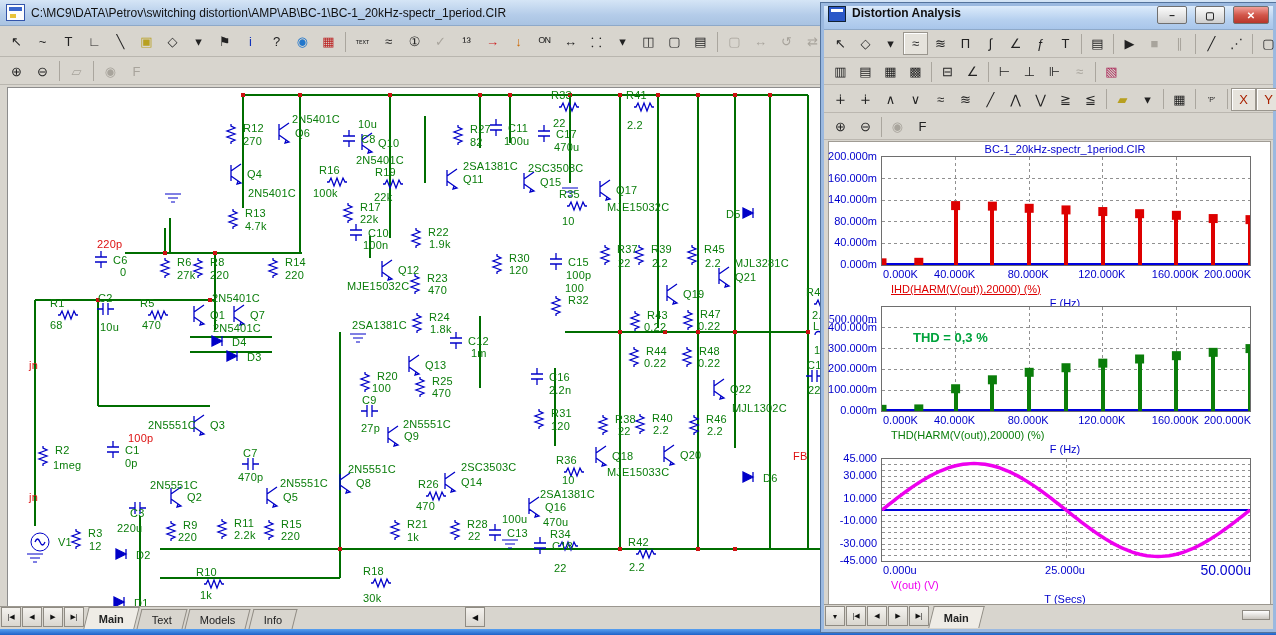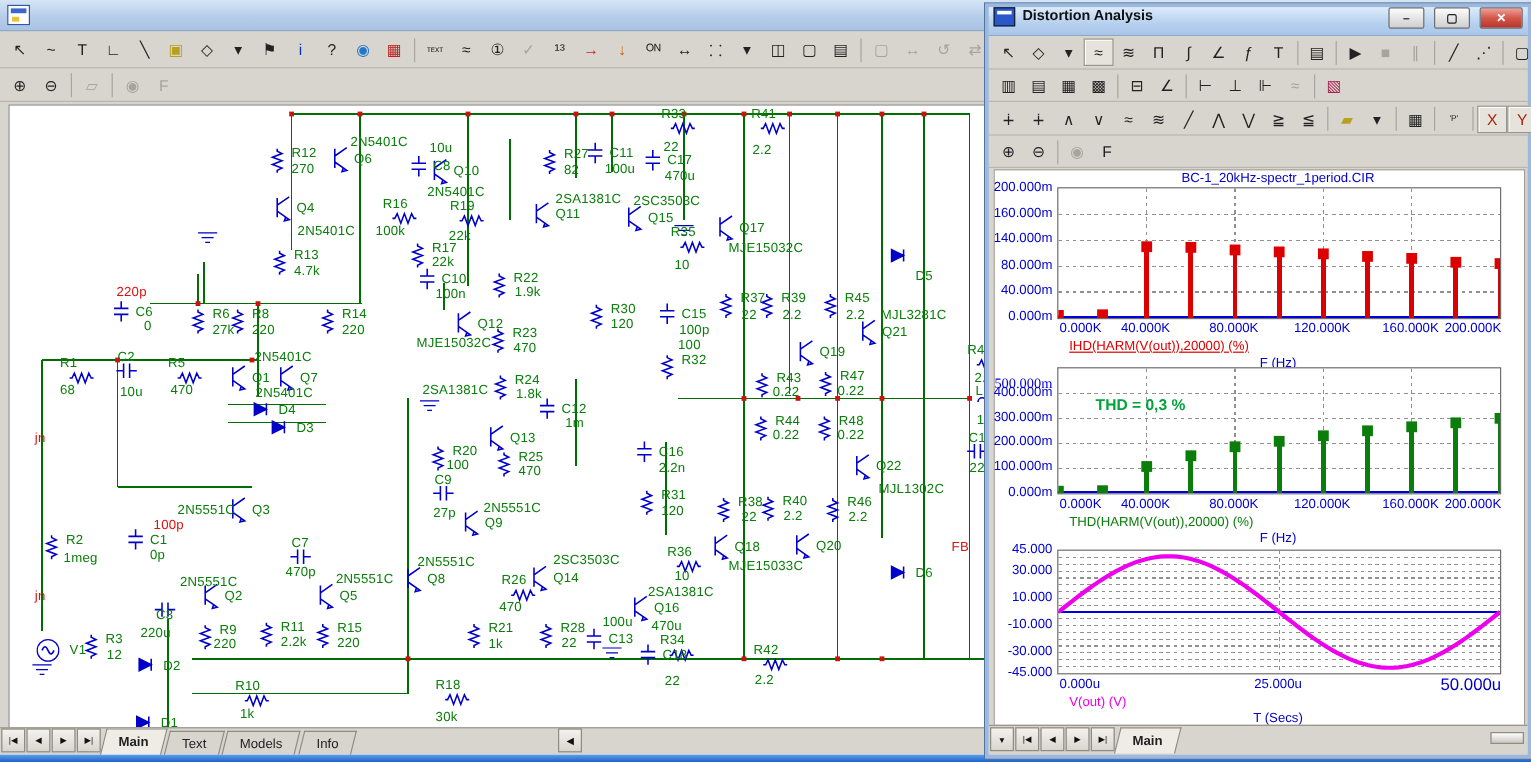--- a/index.html
+++ b/index.html
@@ -65,20 +65,21 @@
   .gripper{margin-left:auto;width:26px;height:8px;background:linear-gradient(#fff,#cac6bf);
     border:1px solid #8f8b83;margin-right:3px;margin-bottom:8px;}
   svg{position:absolute;left:0;top:0;overflow:visible;}
 </style>
 </head>
 <body>
 
 <div class="win" id="lw">
   <div id="lw-title">
     <span class="appicon"></span>
+    <span>C:\MC9\DATA\Petrov\switching distortion\AMP\AB\BC-1\BC-1_20kHz-spectr_1period.CIR</span>
   </div>
   <div class="tbar" id="lw-tb1">
       <span class="tbtn">↖</span>
       <span class="tbtn">~</span>
       <span class="tbtn">T</span>
       <span class="tbtn">∟</span>
       <span class="tbtn">╲</span>
       <span class="tbtn" style="color: rgb(184, 160, 32);">▣</span>
       <span class="tbtn">◇</span>
       <span class="tbtn">▾</span>
@@ -497,21 +498,21 @@
           <span class="lbl lg" style="left: 549px; top: 101px;">R35</span>
           <span class="lbl lg" style="left: 552px; top: 128px;">10</span>
           <span class="lbl lg" style="left: 606px; top: 97px;">Q17</span>
           <span class="lbl lg" style="left: 597px; top: 114px;">MJE15032C</span>
           <span class="lbl lg" style="left: 541px; top: 2px;">R33</span>
           <span class="lbl lg" style="left: 543px; top: 30px;">22</span>
           <span class="lbl lg" style="left: 546px; top: 41px;">C17</span>
           <span class="lbl lg" style="left: 544px; top: 54px;">470u</span>
           <span class="lbl lg" style="left: 616px; top: 2px;">R41</span>
           <span class="lbl lg" style="left: 617px; top: 32px;">2.2</span>
-          <span class="lbl lg" style="left: 753px; top: 121px; margin-top: 16px;">D5</span>
+          <span class="lbl lg" style="left: 716px; top: 121px;">D5</span>
           <span class="lbl lg" style="left: 607px; top: 156px;">R37</span>
           <span class="lbl lg" style="left: 608px; top: 170px;">22</span>
           <span class="lbl lg" style="left: 641px; top: 156px;">R39</span>
           <span class="lbl lg" style="left: 642px; top: 170px;">2.2</span>
           <span class="lbl lg" style="left: 694px; top: 156px;">R45</span>
           <span class="lbl lg" style="left: 695px; top: 170px;">2.2</span>
           <span class="lbl lg" style="left: 724px; top: 170px;">MJL3281C</span>
           <span class="lbl lg" style="left: 725px; top: 184px;">Q21</span>
           <span class="lbl lr" style="left: 87px; top: 151px;">220p</span>
           <span class="lbl lg" style="left: 103px; top: 167px;">C6</span>

